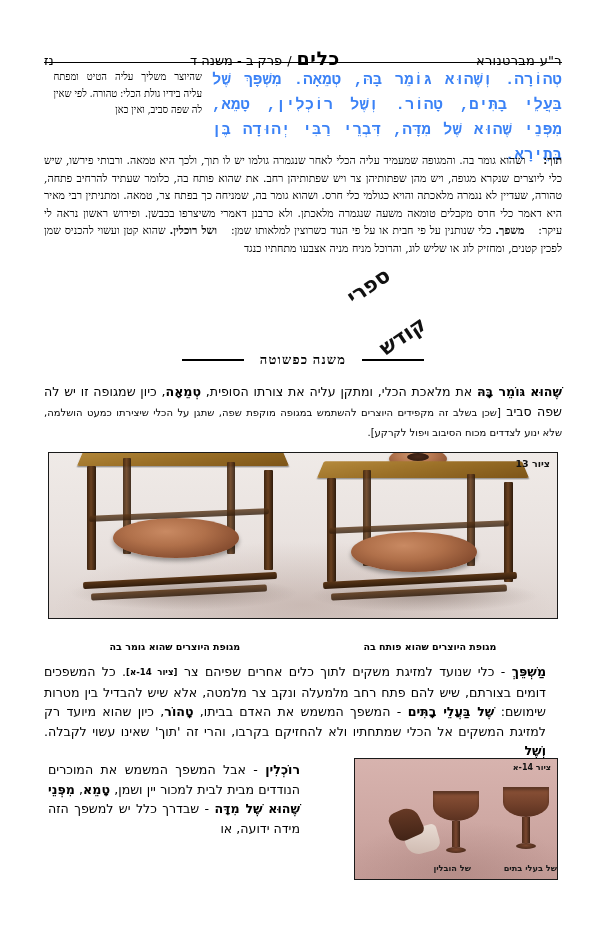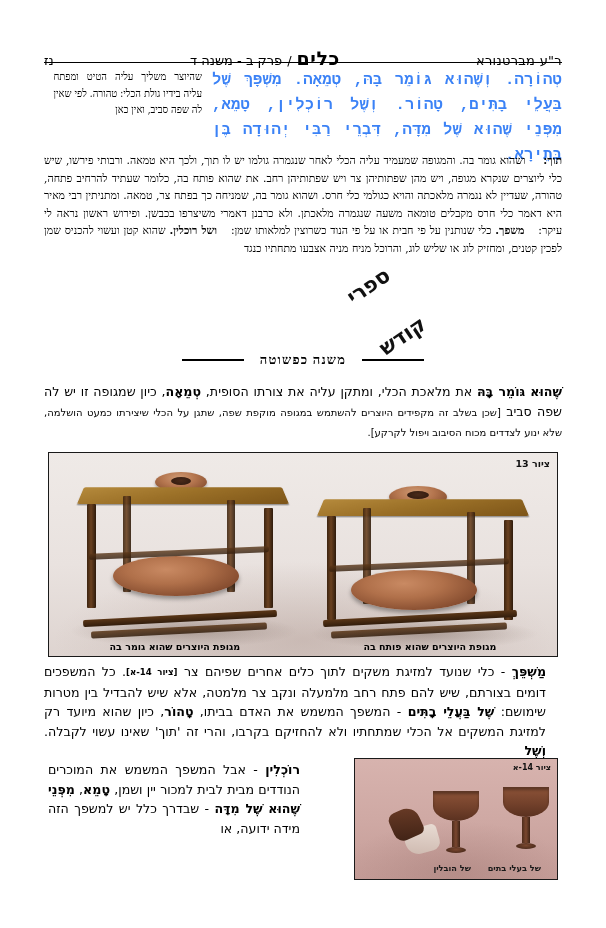--- a/index.html
+++ b/index.html
@@ -197,21 +197,21 @@
   .bracketed {
     font-size: 10px;
   }
 
   
   .fig13 {
     position: absolute;
     top: 452px;
     right: 48px;
     width: 510px;
-    height: 205px;
+    height: 167px;
     border: 1px solid #1a1a1a;
     box-sizing: border-box;
     background:
       radial-gradient(ellipse 70% 55% at 50% 92%, rgba(150,120,110,.30), rgba(150,120,110,0) 70%),
       linear-gradient(#efeae7 0%, #e9e2df 55%, #ded4d0 100%);
     overflow: hidden;
   }
   .fig13-label {
     position: absolute;
     top: 5px;
@@ -420,21 +420,21 @@
     bottom: 6px;
     font-family: "DejaVu Sans", sans-serif;
     font-size: 8.2px;
     font-weight: bold;
     color: #1a1a1a;
     direction: rtl;
     white-space: nowrap;
     z-index: 3;
   }
   .fig14-cap.left  { right: 86px; }
-  .fig14-cap.right { right: 16px; }
+  .fig14-cap.right { right: 0; }
 
   .tail-text {
     position: absolute;
     top: 760px;
     right: 306px;
     width: 252px;
     direction: rtl;
     text-align: justify;
     font-size: 12.6px;
     line-height: 19.6px;

